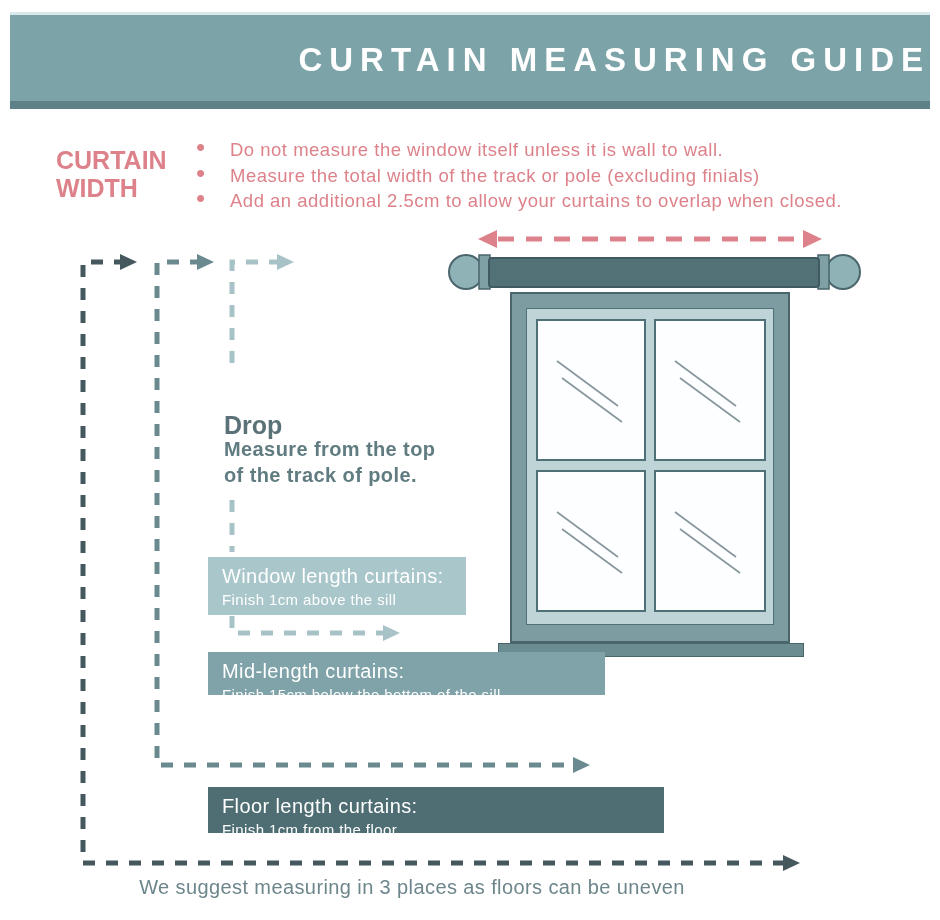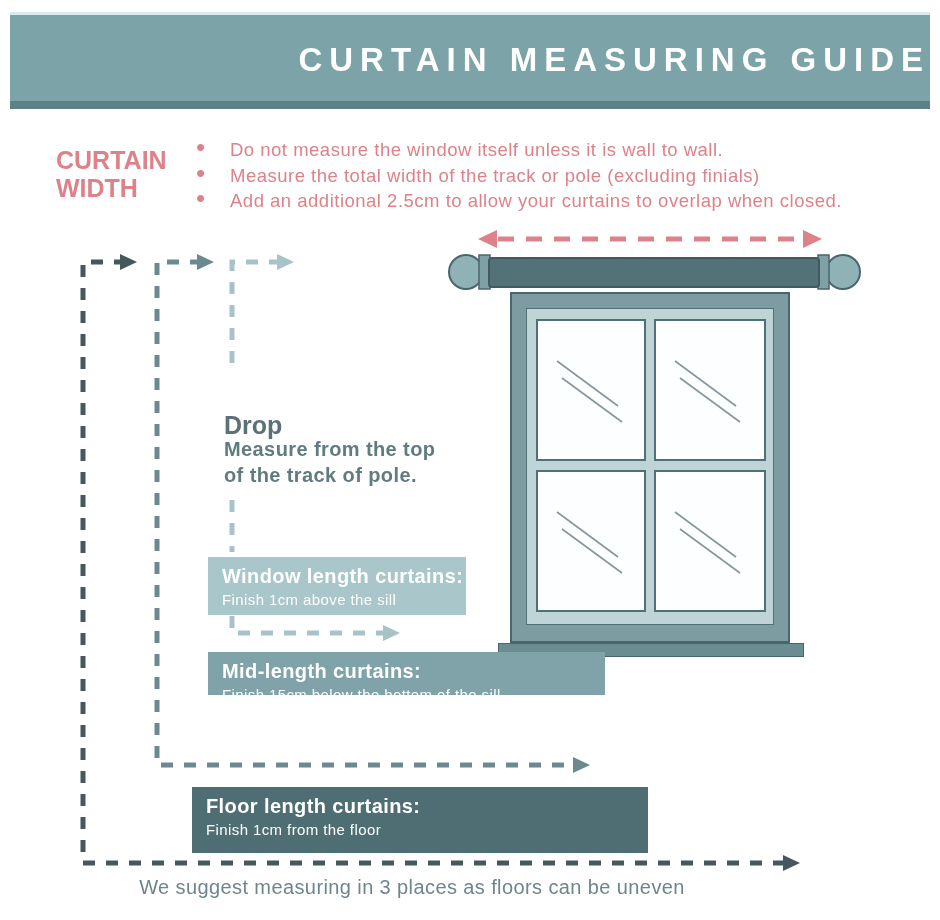--- a/index.html
+++ b/index.html
@@ -35,25 +35,25 @@
   .pane{position:absolute;background:var(--glass);border:2px solid var(--pane-border);box-sizing:border-box;}
   .pane-tl{left:536px;top:319px;width:110px;height:142px;}
   .pane-tr{left:654px;top:319px;width:112px;height:142px;}
   .pane-bl{left:536px;top:470px;width:110px;height:142px;}
   .pane-br{left:654px;top:470px;width:112px;height:142px;}
   .sill{position:absolute;left:498px;top:643px;width:306px;height:14px;
     background:var(--sill);border:1px solid var(--frame-border);box-sizing:border-box;}
 
   
   .lbox{position:absolute;box-sizing:border-box;padding:7px 0 0 14px;color:#ffffff;}
-  .lbox .t{display:block;font-weight:bold;font-size:20px;line-height:24px;letter-spacing:0.4px;}
+  .lbox .t{display:block;font-weight:normal;font-size:20px;line-height:24px;letter-spacing:0.4px;}
   .lbox .s{display:block;font-size:15px;line-height:24px;letter-spacing:0.4px;}
   .lbox-window{left:208px;top:557px;width:258px;height:58px;background:var(--box-window);}
   .lbox-mid{left:208px;top:652px;width:397px;height:43px;background:var(--box-mid);}
-  .lbox-floor{left:192px;top:787px;width:456px;height:66px;background:var(--box-floor);}
+  .lbox-floor{left:208px;top:787px;width:456px;height:46px;background:var(--box-floor);}
 
   
   .footer-note{position:absolute;left:0;top:876px;width:824px;text-align:center;
     color:var(--footer-text);font-size:20px;letter-spacing:0.4px;}
 
   
   .overlay{position:absolute;left:0;top:0;pointer-events:none;}
   .pink-line{stroke:var(--pink);stroke-width:5;stroke-dasharray:16 12;fill:none;}
   .pink-fill{fill:var(--pink);}
   .finial{fill:var(--finial);stroke:var(--frame-border);stroke-width:2;}

